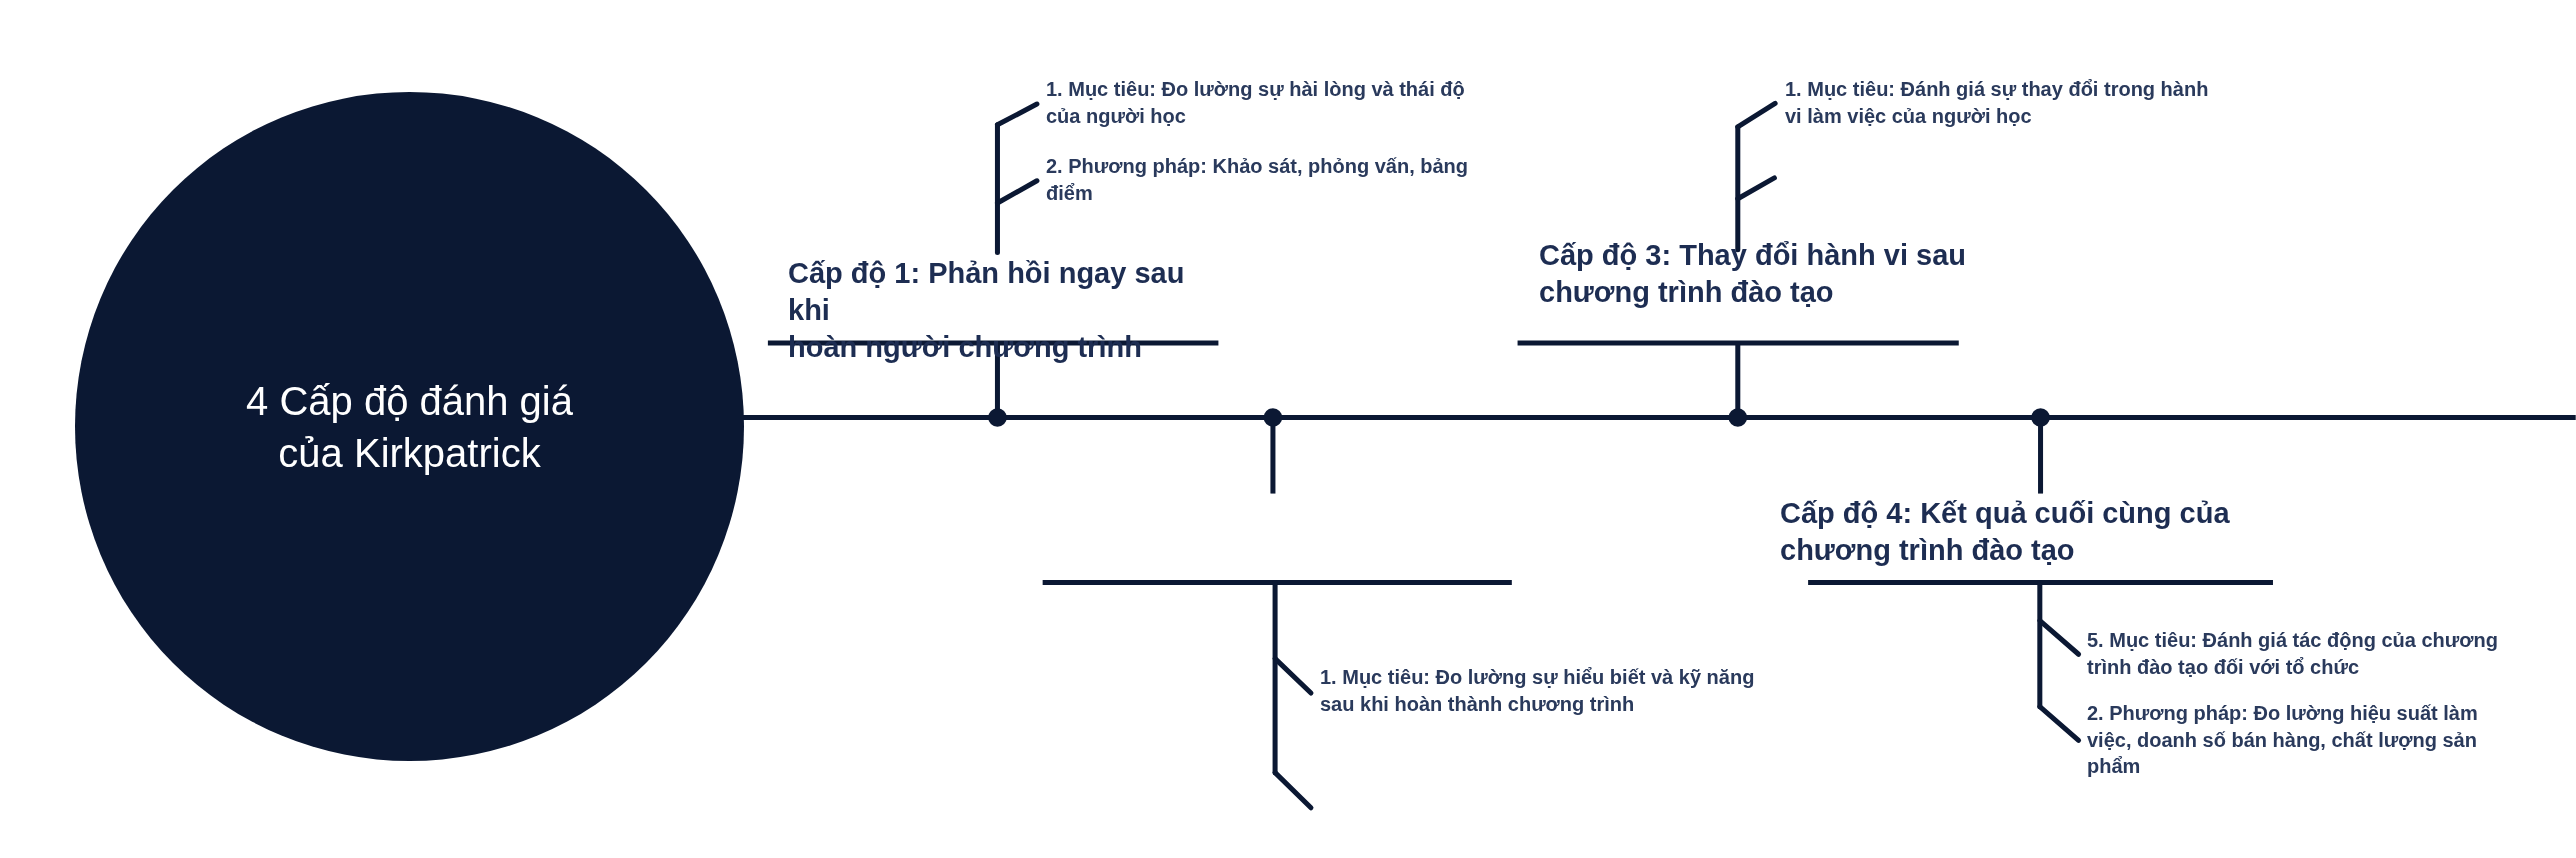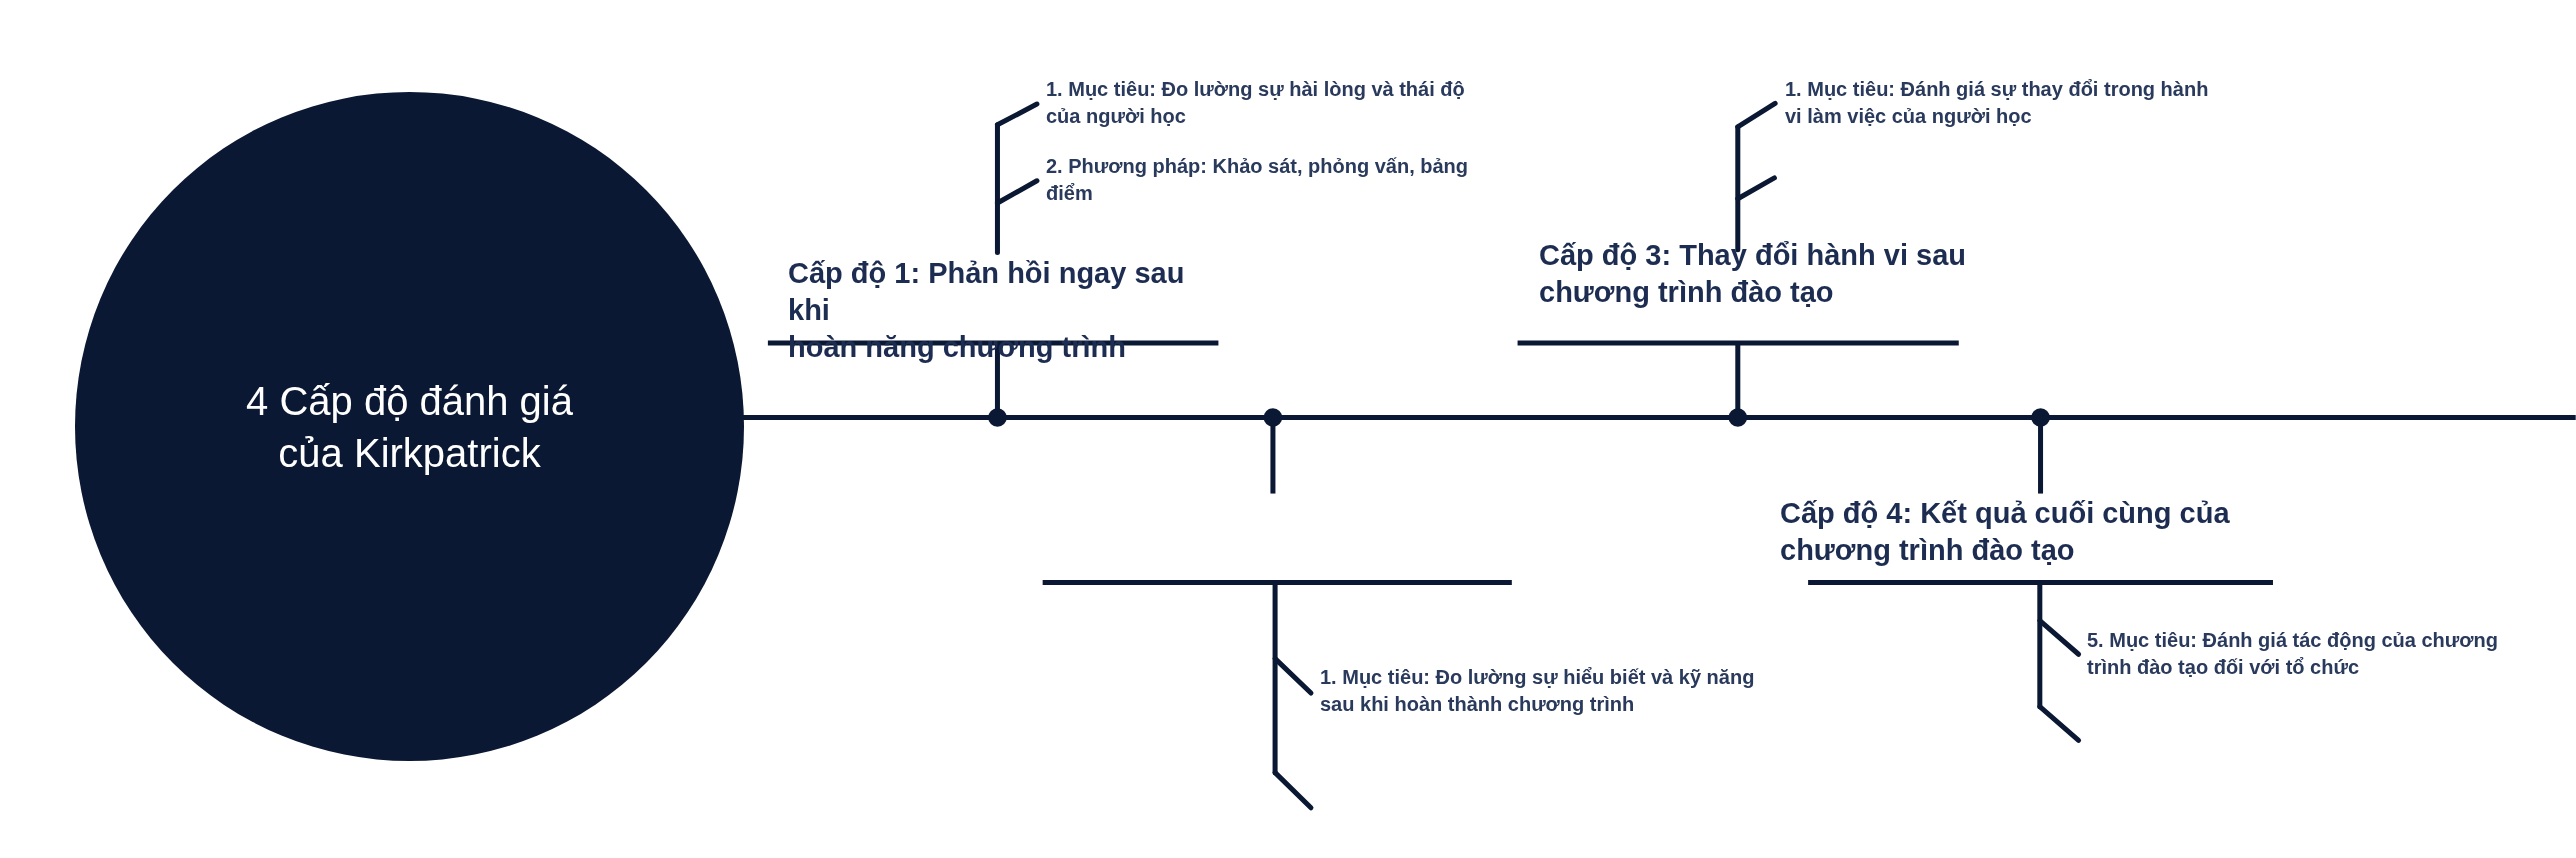--- a/index.html
+++ b/index.html
@@ -94,33 +94,36 @@
     <circle class="node" cx="2422" cy="582" r="13"></circle>
     <circle class="node" cx="2844" cy="582" r="13"></circle>
   </svg>
 
   <div class="circle">
     <div class="circle-title">4 Cấp độ đánh giá
 của Kirkpatrick</div>
   </div>
 
   <div class="heading lv1-title">Cấp độ 1: Phản hồi ngay sau khi
-hoàn năng chương trình</div>
+hoàn người chương trình</div>
   <div class="detail lv1-i1">1. Mục tiêu: Đo lường sự hài lòng và thái độ
 của người học</div>
   <div class="detail lv1-i2">2. Phương pháp: Khảo sát, phỏng vấn, bảng
 điểm</div>
 
   <div class="detail lv2-i1">1. Mục tiêu: Đo lường sự hiểu biết và kỹ năng
 sau khi hoàn thành chương trình</div>
 
   <div class="heading lv3-title">Cấp độ 3: Thay đổi hành vi sau
 chương trình đào tạo</div>
   <div class="detail lv3-i1">1. Mục tiêu: Đánh giá sự thay đổi trong hành
 vi làm việc của người học</div>
 
   <div class="heading lv4-title">Cấp độ 4: Kết quả cuối cùng của
 chương trình đào tạo</div>
   <div class="detail lv4-i1">5. Mục tiêu: Đánh giá tác động của chương
 trình đào tạo đối với tổ chức</div>
+  <div class="detail lv4-i2">2. Phương pháp: Đo lường hiệu suất làm
+việc, doanh số bán hàng, chất lượng sản
+phẩm</div>
 
 </div>
 
 
 </body></html>

